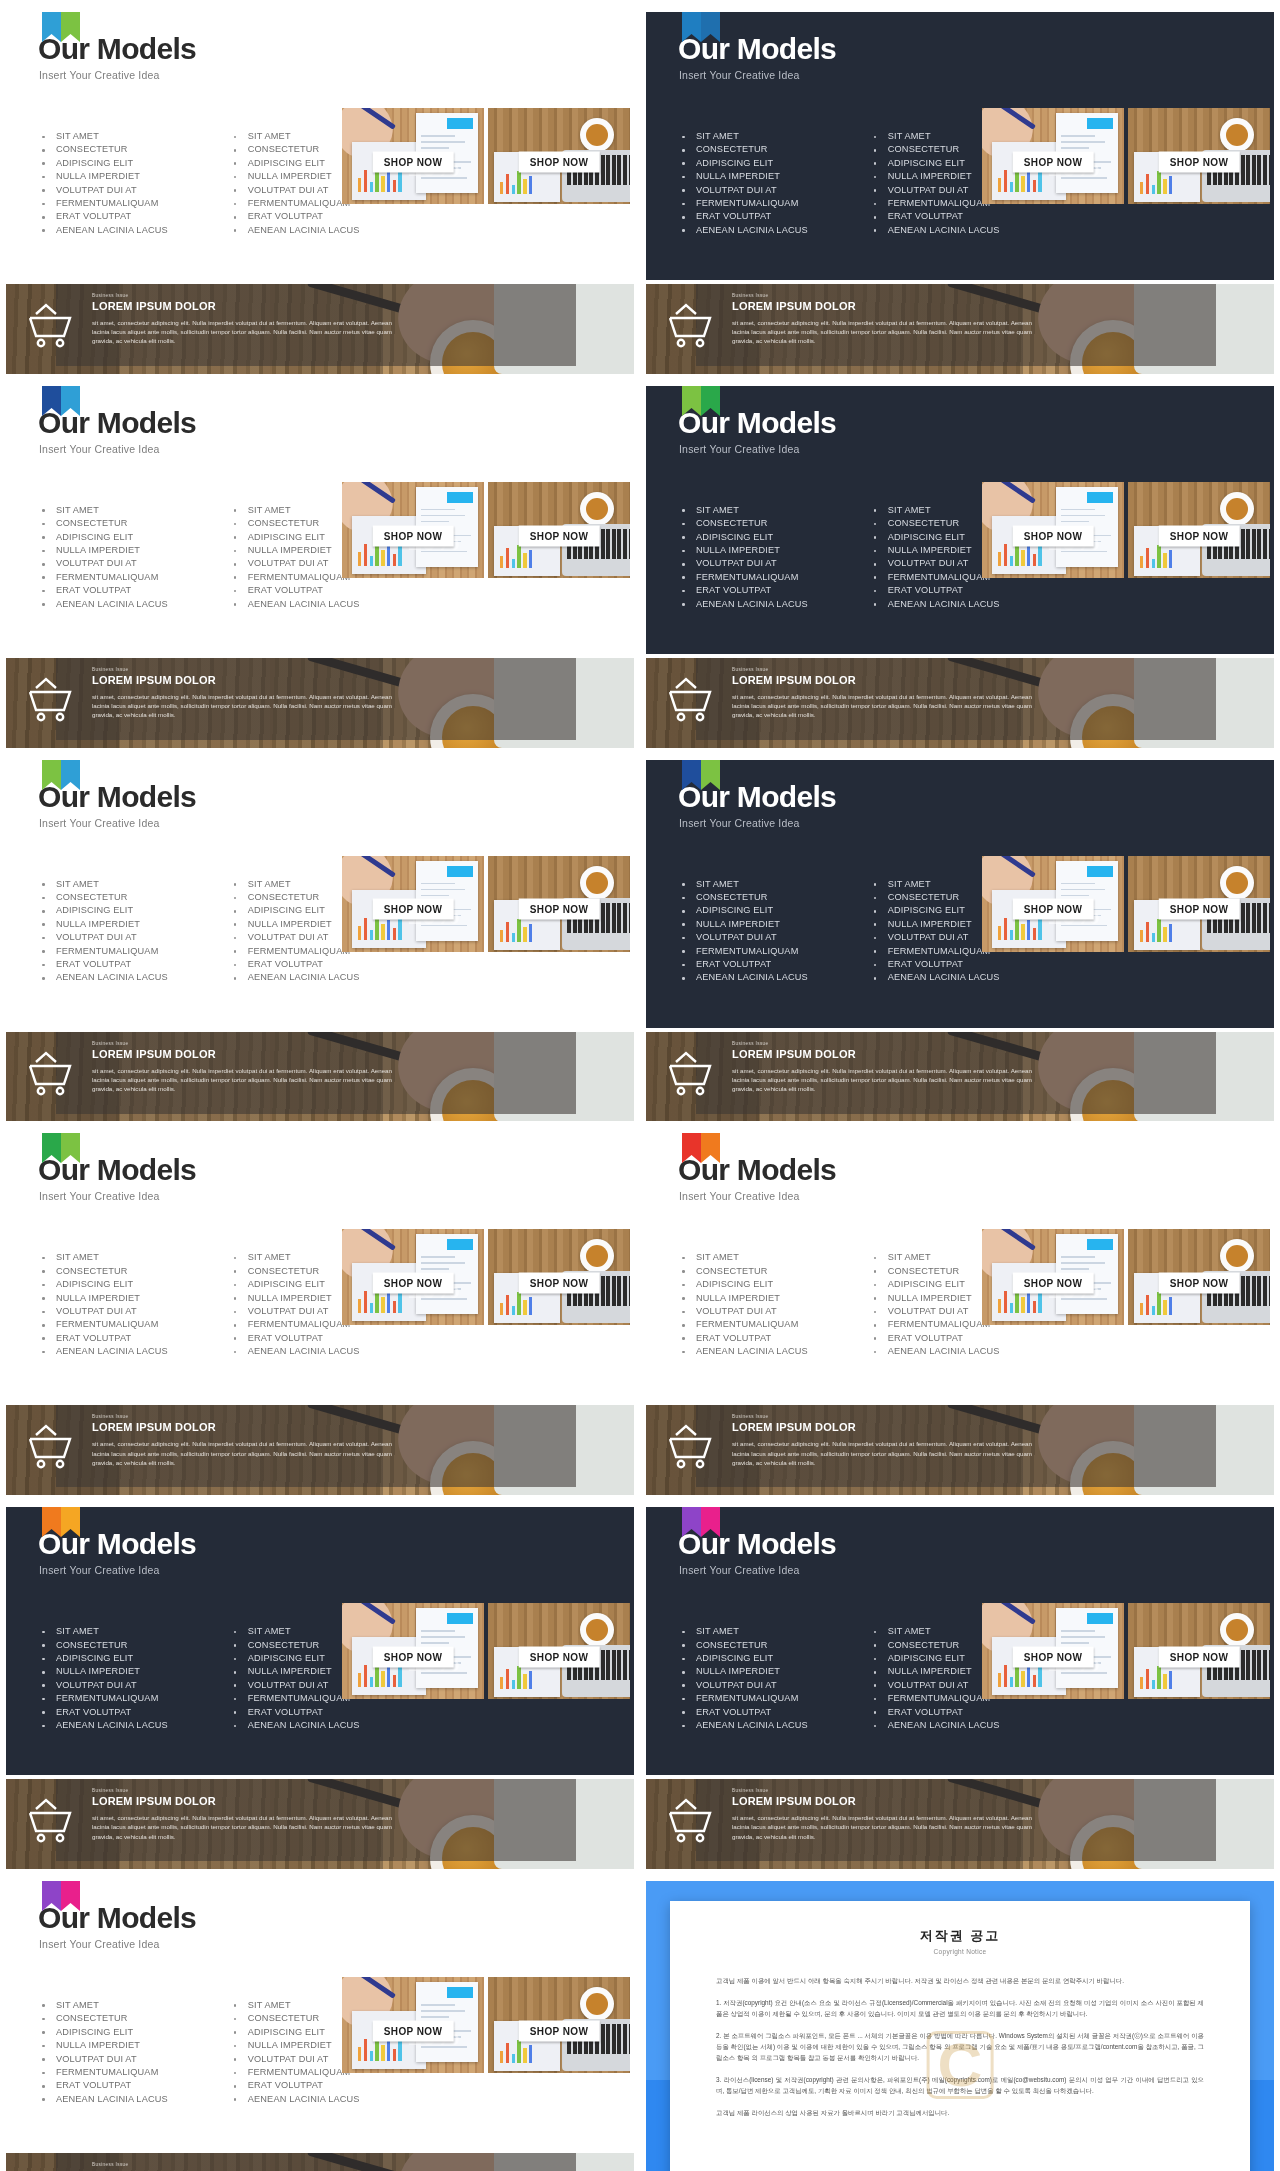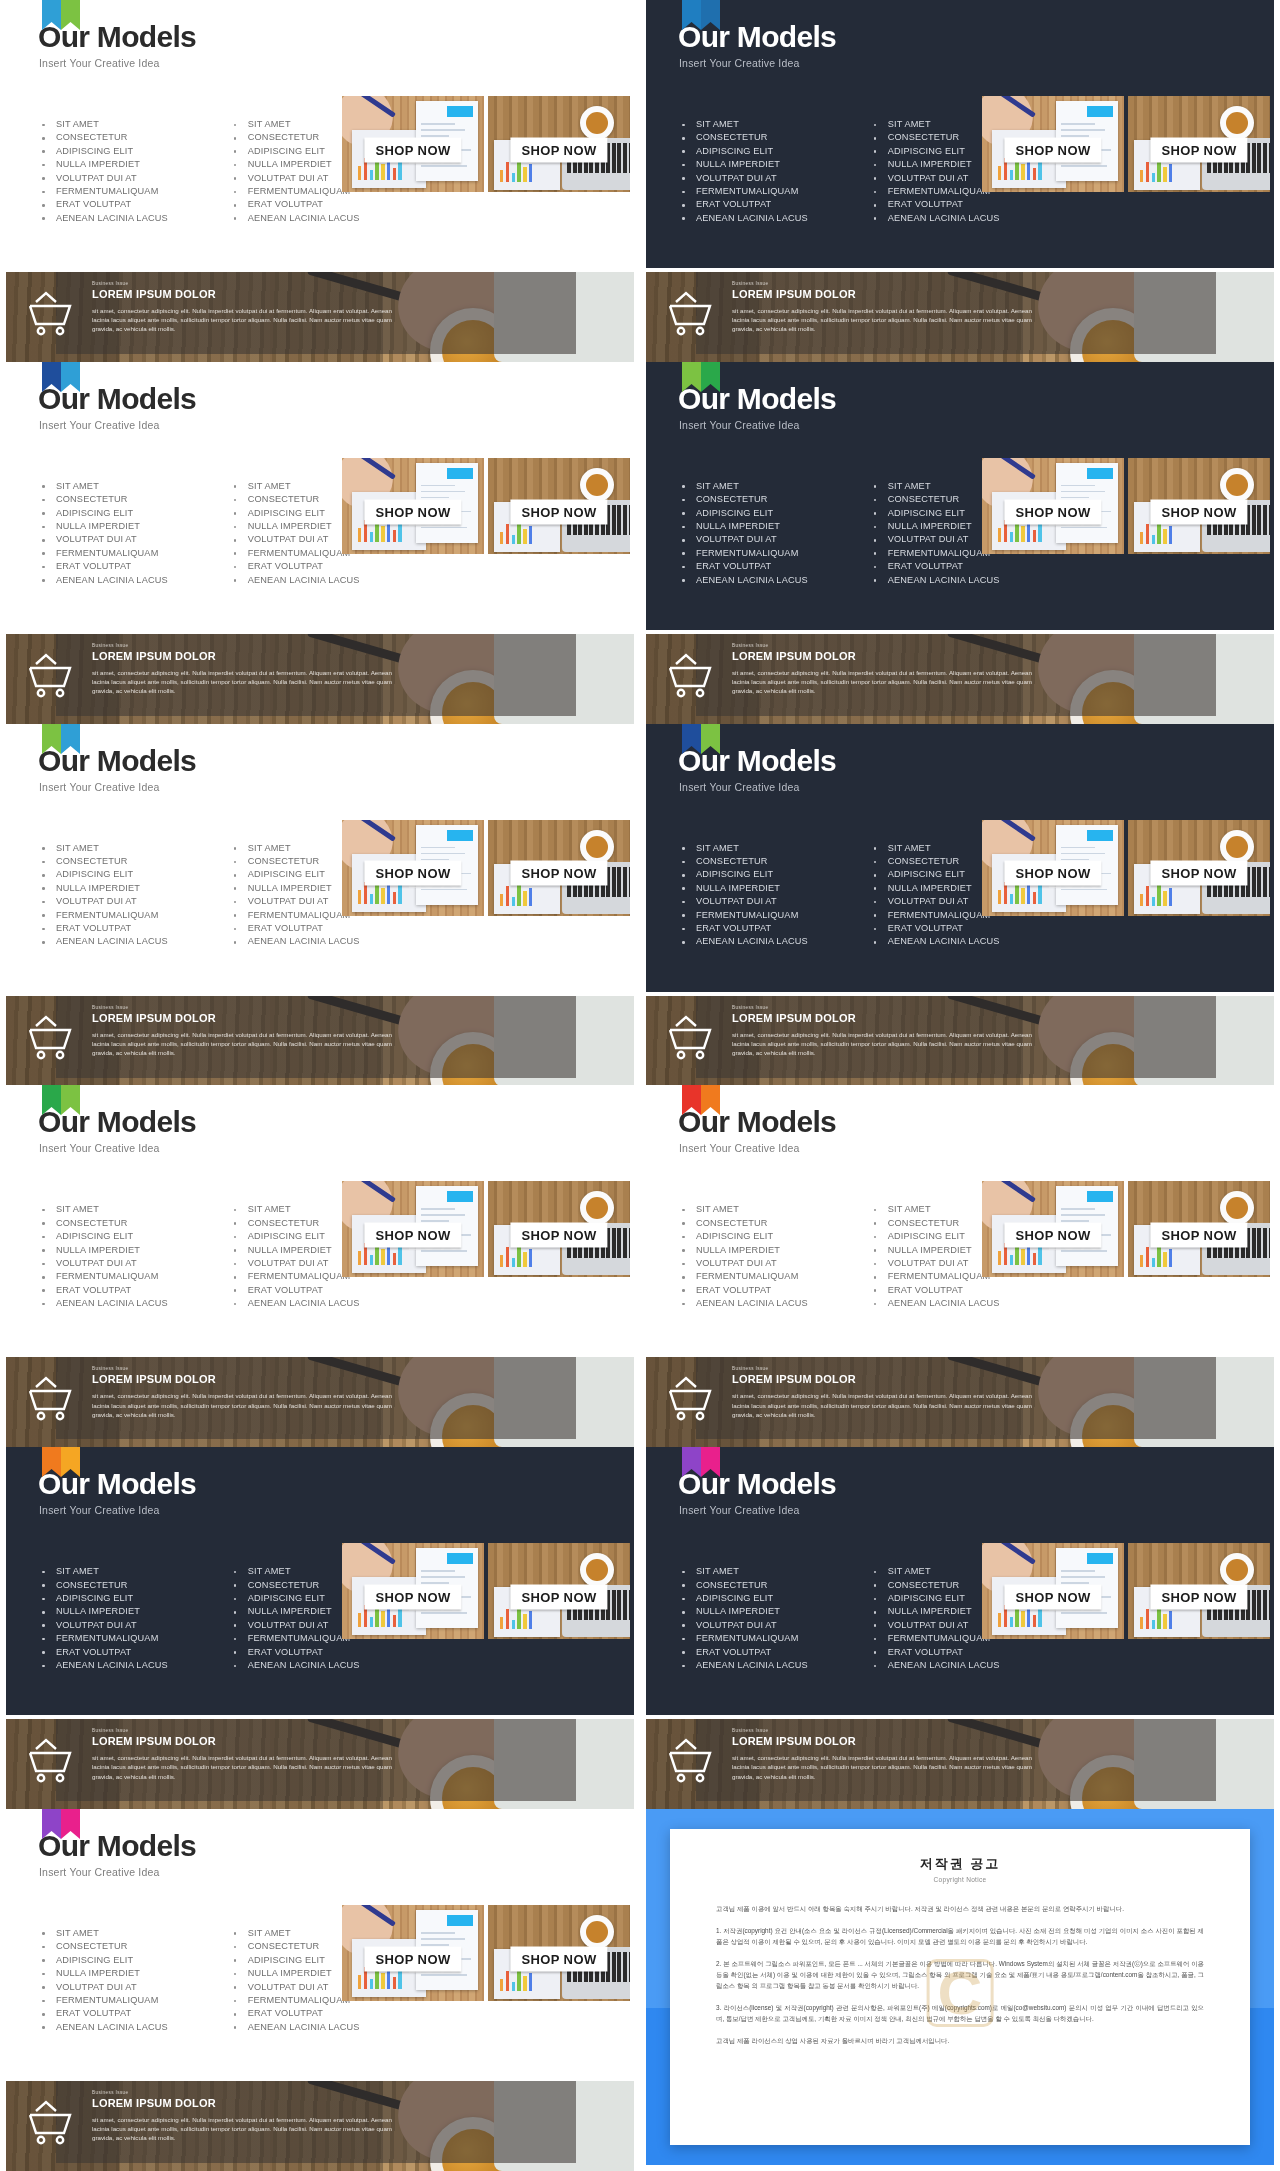--- a/index.html
+++ b/index.html
@@ -17,20 +17,21 @@
     width:1280px;
   }
 
   .cell {
     position:relative;
     width:640px;
     height:361.8px;
     overflow:hidden;
     background:#ffffff;
     padding:0 6px 4px 6px;
+    margin-top:12px;
   }
 
   
   .slide {
     position:relative;
     width:628px;
     height:268px;
     overflow:hidden;
   }
   .slide.light { background:#ffffff; }
@@ -193,21 +194,21 @@
     background:
       repeating-linear-gradient(90deg,#2b2b2b 0 4px, #d5d8dc 4px 5.6px),
       repeating-linear-gradient(0deg,#2b2b2b 0 3.4px, #d5d8dc 3.4px 5px);
   }
   .shopnow {
     position:absolute;
     left:50%; top:56%;
     transform:translate(-50%,-50%);
     background:#ffffff;
     color:#1c1c1c;
-    font-size:13px;
+    font-size:10px;
     font-weight:bold;
     letter-spacing:0.4px;
     padding:5px 11px;
     white-space:nowrap;
     box-shadow:0 1px 2px rgba(0,0,0,.25);
   }
   .bigpct {
     position:absolute;
     left:46%; top:46%;
     font-size:26px;

